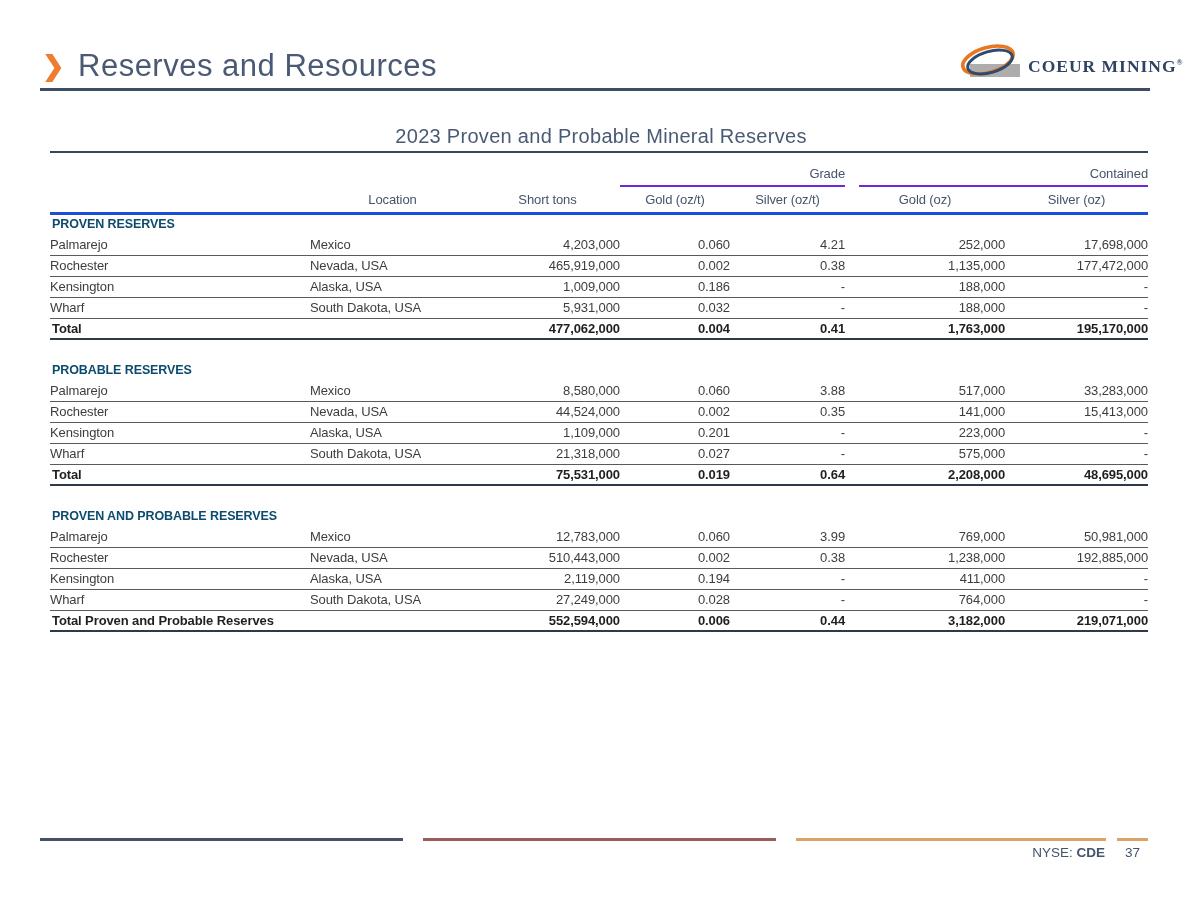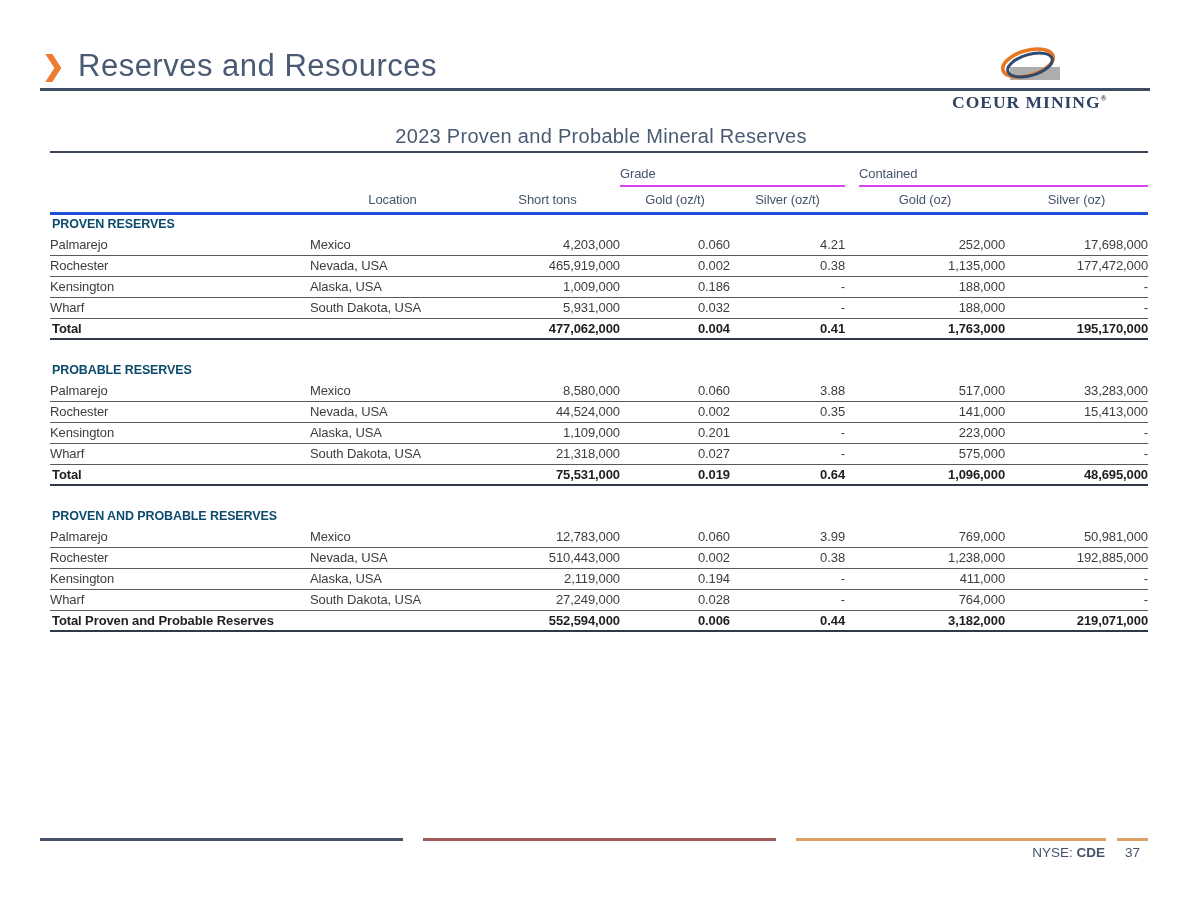--- a/index.html
+++ b/index.html
@@ -14,21 +14,21 @@
     font-size:27px; font-weight:bold; line-height:27px;
   }
   .page-title {
     position:absolute; left:78px; top:48px; color:#4A5A74;
     font-size:31px; font-weight:400; letter-spacing:0.5px; line-height:36px;
   }
   .header-rule {
     position:absolute; left:40px; top:88px; width:1110px; height:3px; background:#3E4C64;
   }
   .logo {
-    position:absolute; left:950px; top:46px; display:flex; align-items:center; height:40px;flex-direction:column;
+    position:absolute; left:950px; top:46px; display:flex; align-items:center; height:40px;
   }
   .logo-text {
     font-family:"Liberation Serif", serif; font-weight:bold; font-size:17.5px;
     color:#2E4262; letter-spacing:1px; white-space:nowrap; margin-left:2px;
   }
   .logo-text sup { font-size:8px; letter-spacing:0; }
   
   .table-title {
     position:absolute; left:52px; top:125px; width:1098px; text-align:center;
     font-size:20px; color:#4A5A74; letter-spacing:0.3px;
@@ -37,21 +37,21 @@
     position:absolute; left:50px; top:151px; width:1098px; height:2px; background:#3A4556;
   }
   
   table.reserves {
     position:absolute; left:50px; top:153px; width:1098px;
     border-collapse:collapse; table-layout:fixed;
     font-size:13px; color:#3D3D3D; letter-spacing:-0.1px;
   }
   table.reserves td, table.reserves th { padding:0; white-space:nowrap; }
   tr.group-head th { font-weight:normal; color:#44546A; vertical-align:bottom; height:34px; }
-  .group-label { border-bottom:2px solid #d946ef; padding-bottom:4px; text-align:left; }
+  .group-label { border-bottom:2px solid #6d28d9; padding-bottom:4px; text-align:right; }
   .group-label.inset { margin-left:14px; }
   tr.col-head th, tr.col-head td {
     font-weight:normal; color:#44546A; height:26px; vertical-align:middle;
     border-bottom:3px solid #1d4ed8; text-align:center;
   }
   tbody td { height:21px; vertical-align:middle; }
   tr.section-row td { font-weight:bold; color:#0c4a6e; font-size:12.5px; padding-left:2px; }
   tr.data-row td { border-bottom:1px solid #5A5A5A; }
   tr.total-row td { border-bottom:2px solid #2F3947; font-weight:bold; color:#1F1F1F; }
   tr.spacer-row td { height:20px; }
@@ -223,21 +223,21 @@
           <td class="col-silver_ozt">-</td>
           <td class="col-gold_oz">575,000</td>
           <td class="col-silver_oz">-</td>
         </tr>
         <tr class="total-row">
           <td class="col-name">Total</td>
           <td class="col-location"></td>
           <td class="col-short_tons">75,531,000</td>
           <td class="col-gold_ozt">0.019</td>
           <td class="col-silver_ozt">0.64</td>
-          <td class="col-gold_oz">1,096,000</td>
+          <td class="col-gold_oz">2,208,000</td>
           <td class="col-silver_oz">48,695,000</td>
         </tr>
         <tr class="spacer-row">
           <td colspan="7"></td>
         </tr>
         <tr class="section-row">
           <td colspan="7">PROVEN AND PROBABLE RESERVES</td>
         </tr>
         <tr class="data-row">
           <td class="col-name">Palmarejo</td>

